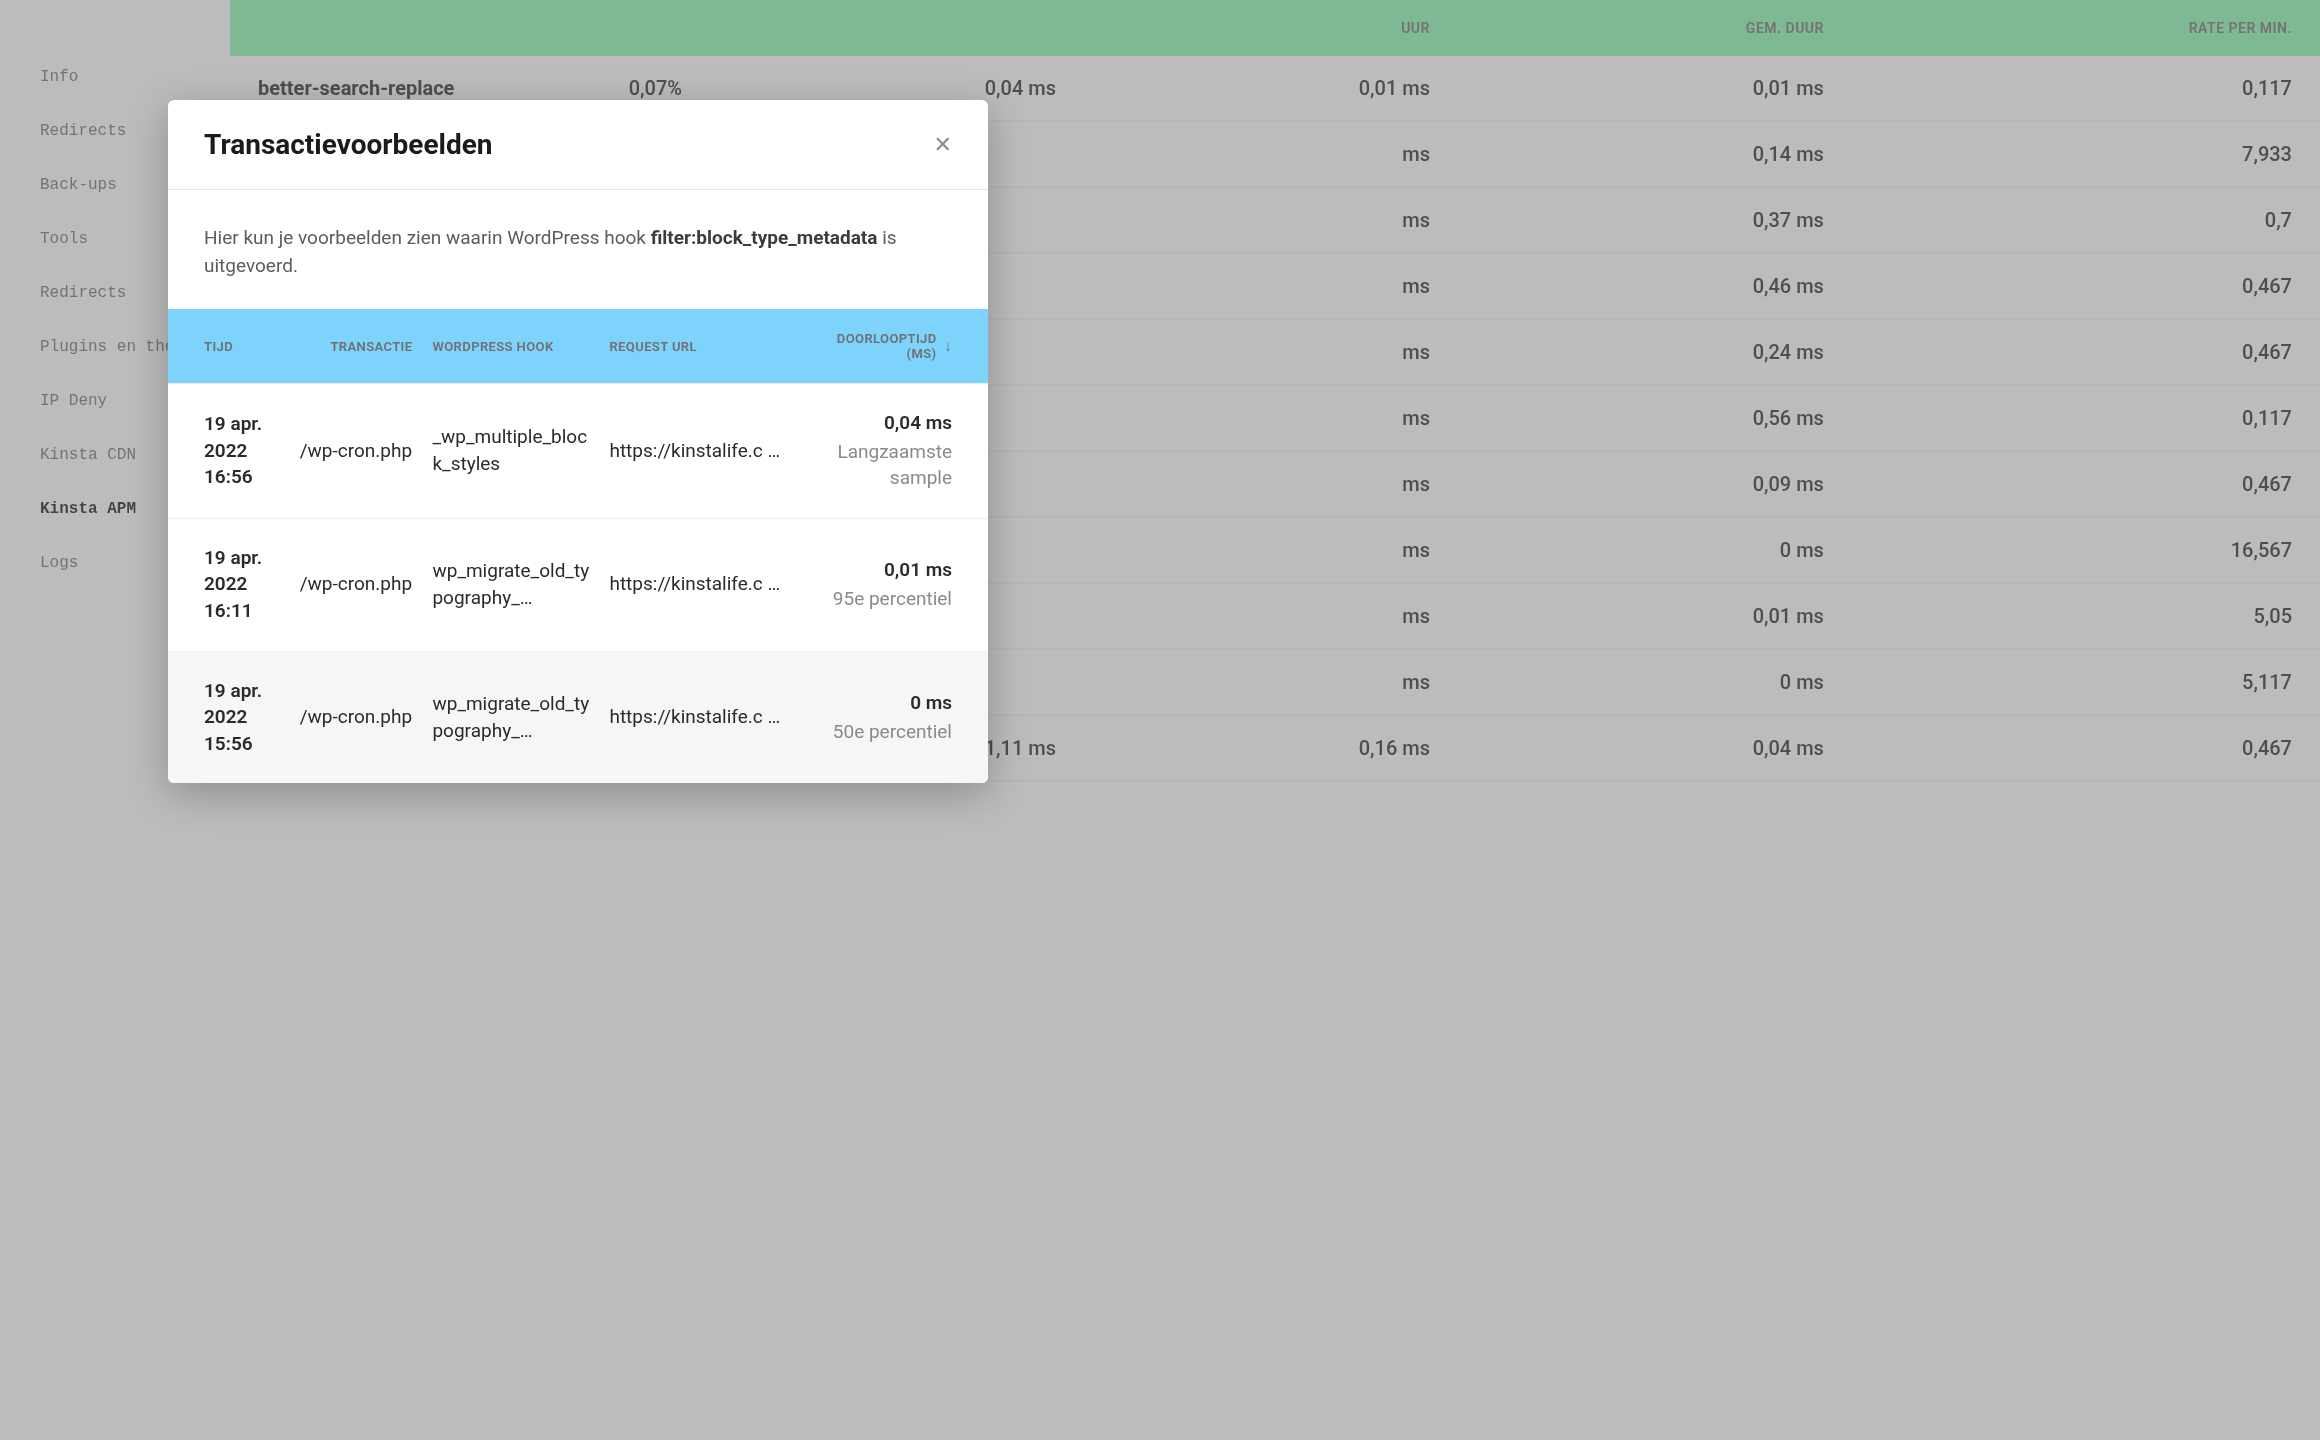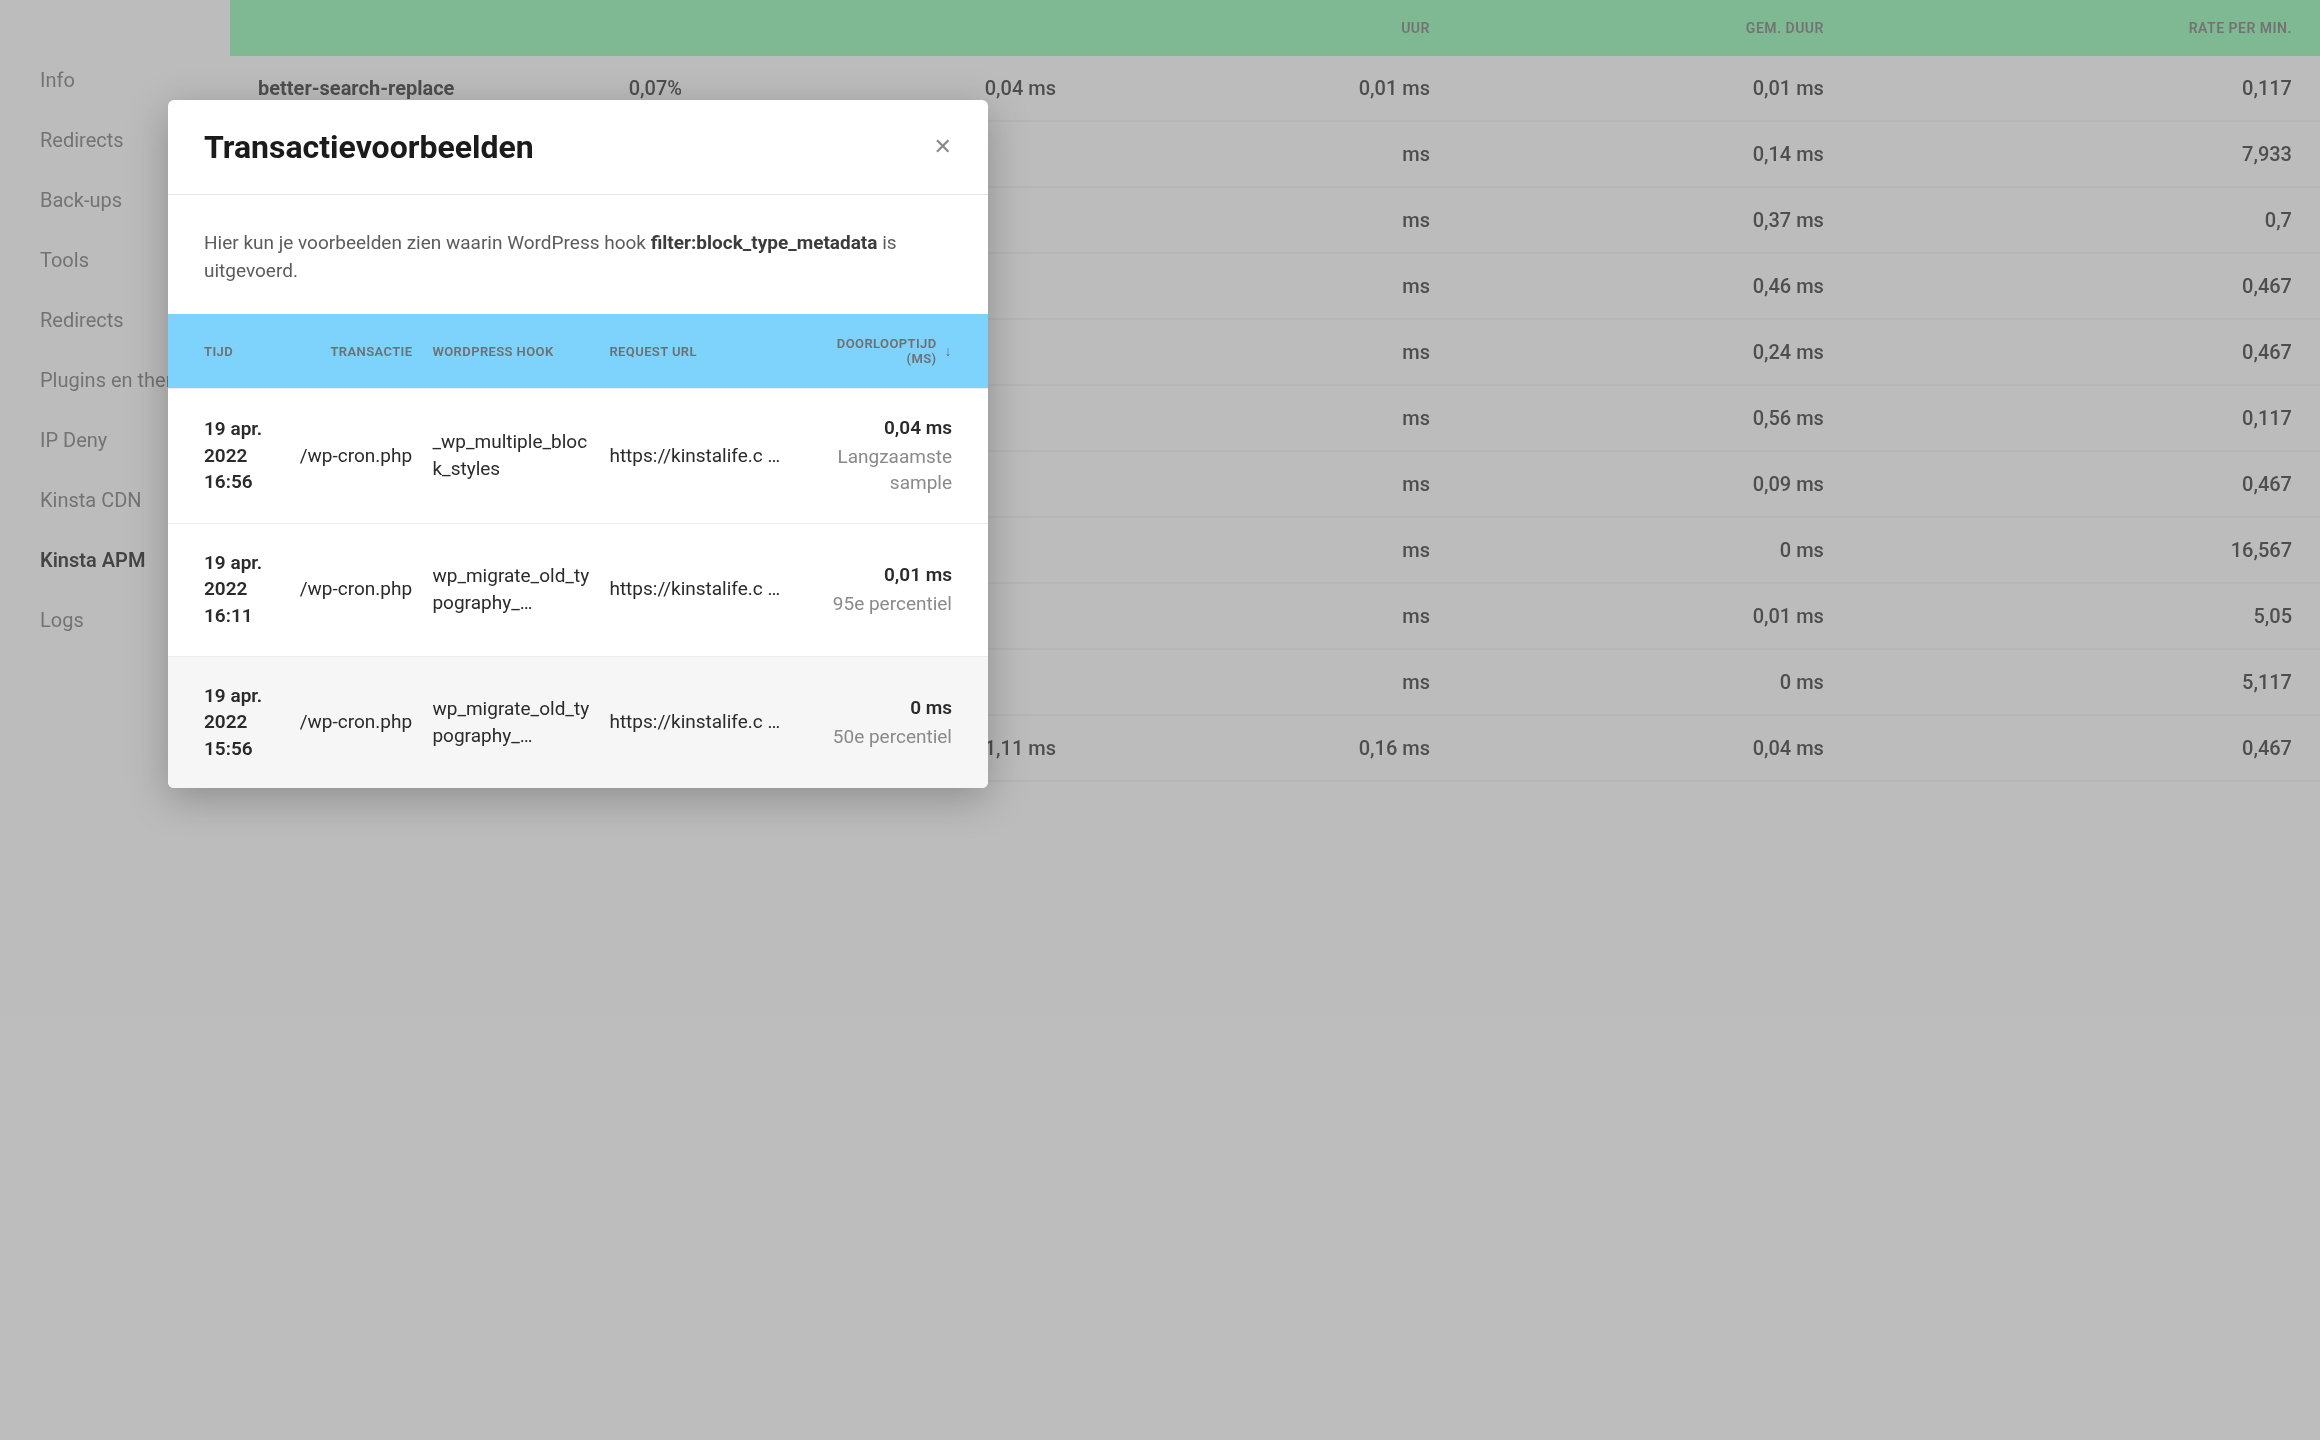--- a/index.html
+++ b/index.html
@@ -17,26 +17,27 @@
     position: absolute;
     inset: 0;
     display: flex;
   }
   .sidebar {
     width: 230px;
     flex-shrink: 0;
     padding: 50px 0 0 40px;
   }
   .sidebar-item {
-    font-size: 20px;
+    font-size: 16px;
     color: #6f6f6f;
     padding: 18px 0;
     cursor: pointer;
     white-space: nowrap;
     overflow: hidden;
+    font-family: Liberation Mono, monospace;
   }
   .sidebar-item.active {
     color: #1b1b1b;
     font-weight: 600;
   }
   .main {
     flex: 1;
     padding: 0;
   }
   .data-table {
@@ -90,21 +91,21 @@
     left: 168px;
   }
   .modal-header {
     display: flex;
     align-items: center;
     justify-content: space-between;
     padding: 28px 36px;
     border-bottom: 1px solid #e5e5e5;
   }
   .modal-title {
-    font-size: 32px;
+    font-size: 28px;
     font-weight: 700;
     color: #1b1b1b;
   }
   .close-btn {
     font-size: 22px;
     color: #8a8a8a;
     cursor: pointer;
     background: none;
     border: none;
     line-height: 1;

